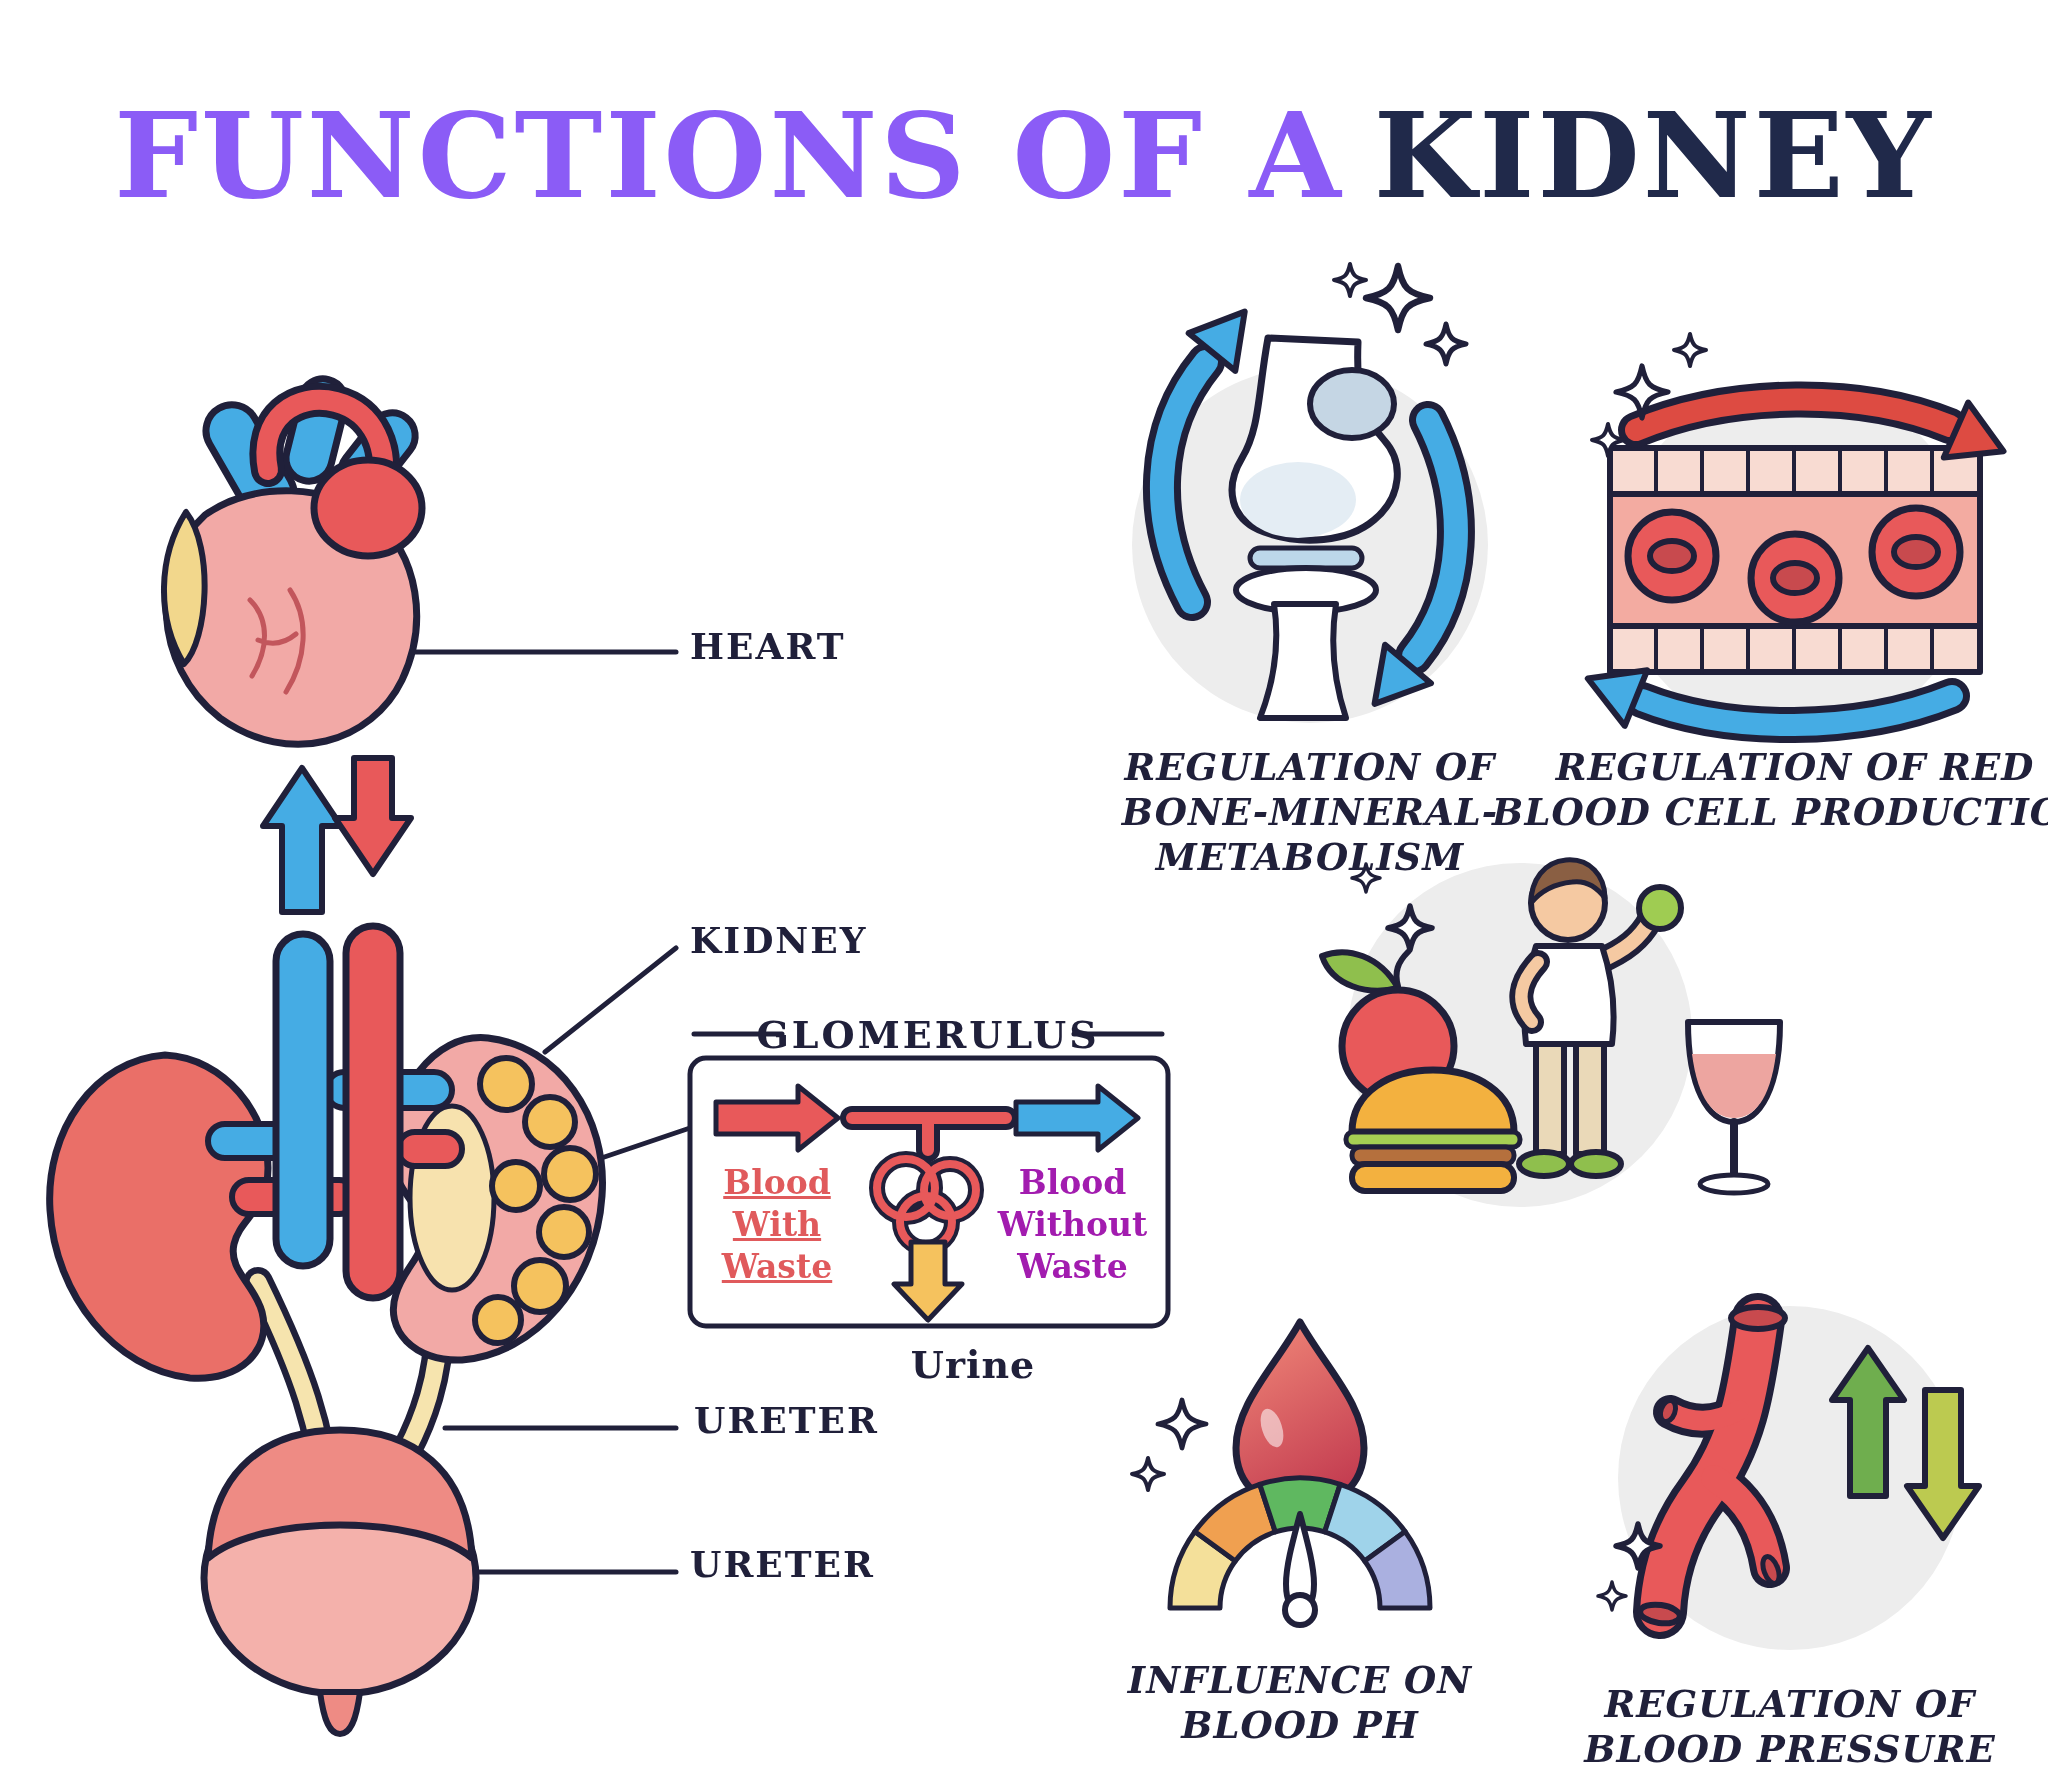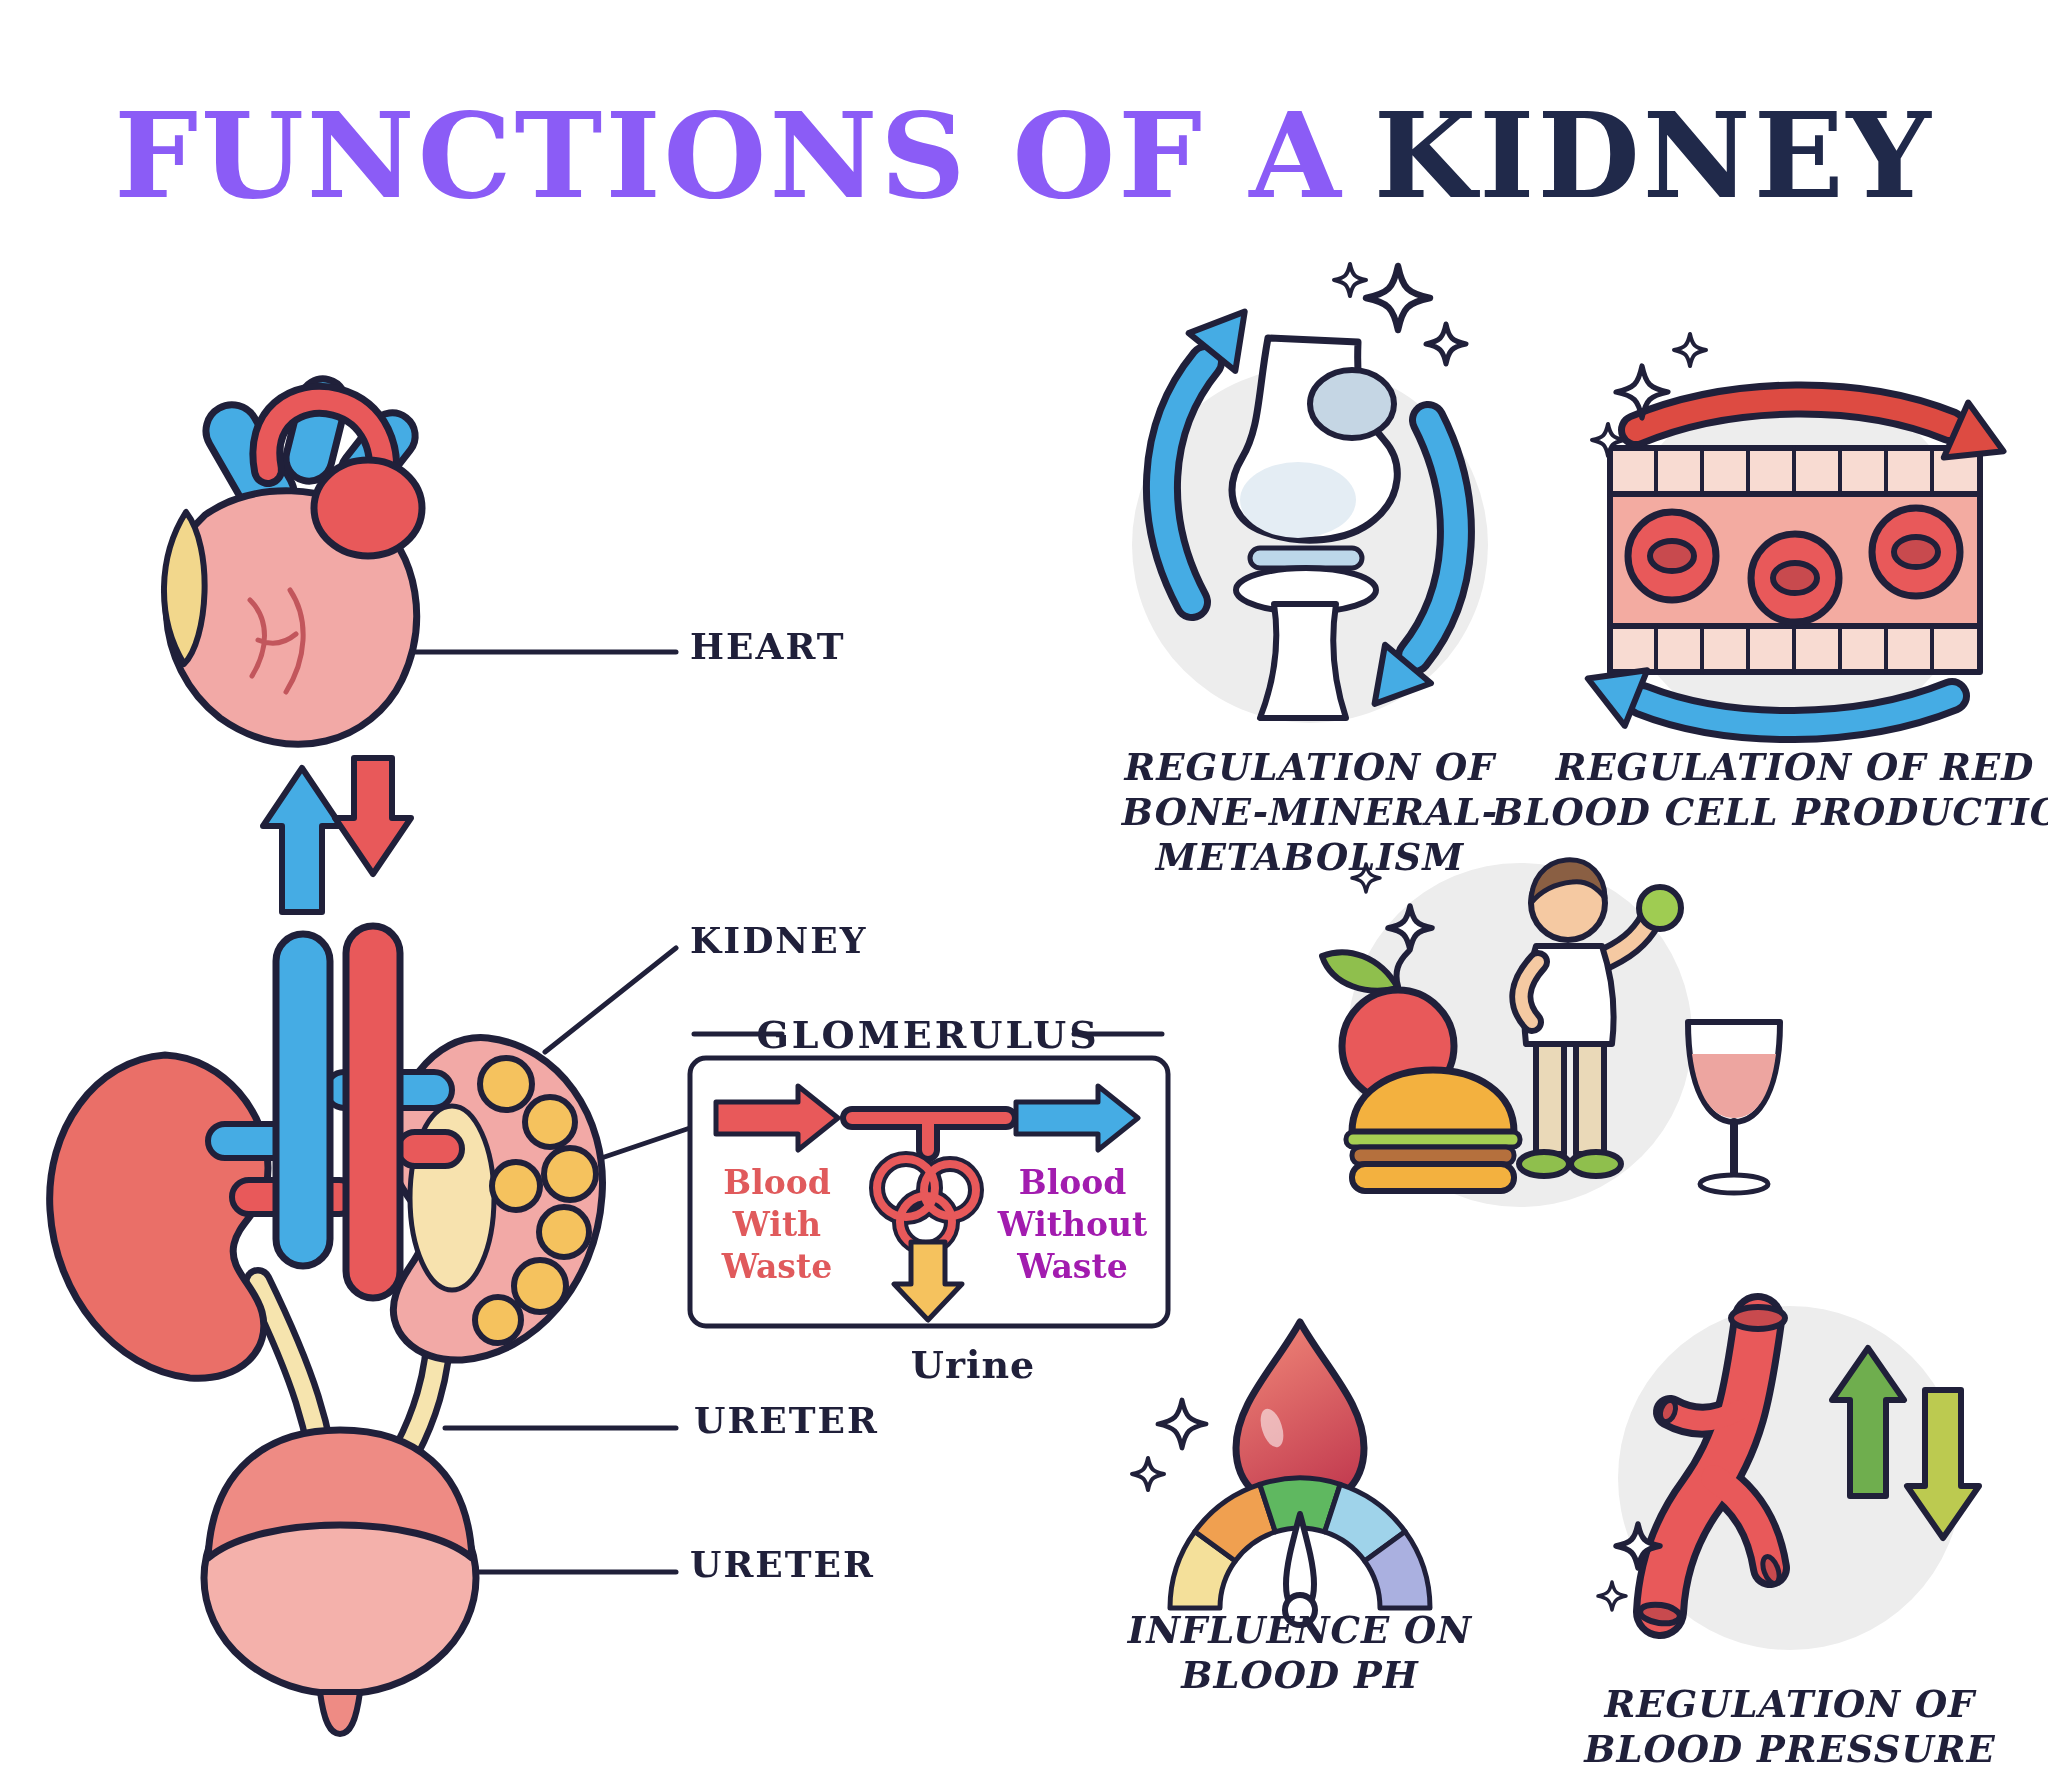--- a/index.html
+++ b/index.html
@@ -29,21 +29,21 @@
     color:#20203a; line-height:1.22; letter-spacing:1px;
   }
   .cap span { display:block;font-style:italic; }
   .glom-title {
     position:absolute; left:928px; top:1012px; transform:translateX(-50%);
     font-size:38px; font-weight:bold; color:#20203a; letter-spacing:3px; white-space:nowrap;
   }
   .glom-text {
     position:absolute; text-align:center; font-size:33px; font-weight:bold; line-height:1.28;
   }
-  .red-text  { color:#e05a5c; }
+  .red-text  { color:#e05a5c;text-decoration:underline; }
   .blue-text { color:#a21caf; }
   .urine {
     position:absolute; left:928px; top:1342px; transform:translateX(-50%);
     font-size:38px; font-weight:bold; color:#20203a; letter-spacing:1px;margin-left:45px;
   }
 </style>
 </head>
 <body>
 
 <div class="canvas">
@@ -266,21 +266,21 @@
   <div class="urine">Urine</div>
 
   <div class="cap" style="left:1000px; top:745px;  width:620px;">
     <span>REGULATION OF</span>
     <span>BONE-MINERAL-METABOLISM</span>
   </div>
   <div class="cap" style="left:1480px; top:745px;  width:630px;">
     <span>REGULATION OF RED</span>
     <span>BLOOD CELL PRODUCTION</span>
   </div>
-  <div class="cap" style="left:1040px; top:1608px; width:520px;">
+  <div class="cap" style="left:1040px; top:1658px; width:520px;">
     <span>INFLUENCE ON</span>
     <span>BLOOD PH</span>
   </div>
   <div class="cap" style="left:1530px; top:1682px; width:520px;">
     <span>REGULATION OF</span>
     <span>BLOOD PRESSURE</span>
   </div>
 
 </div>
 

